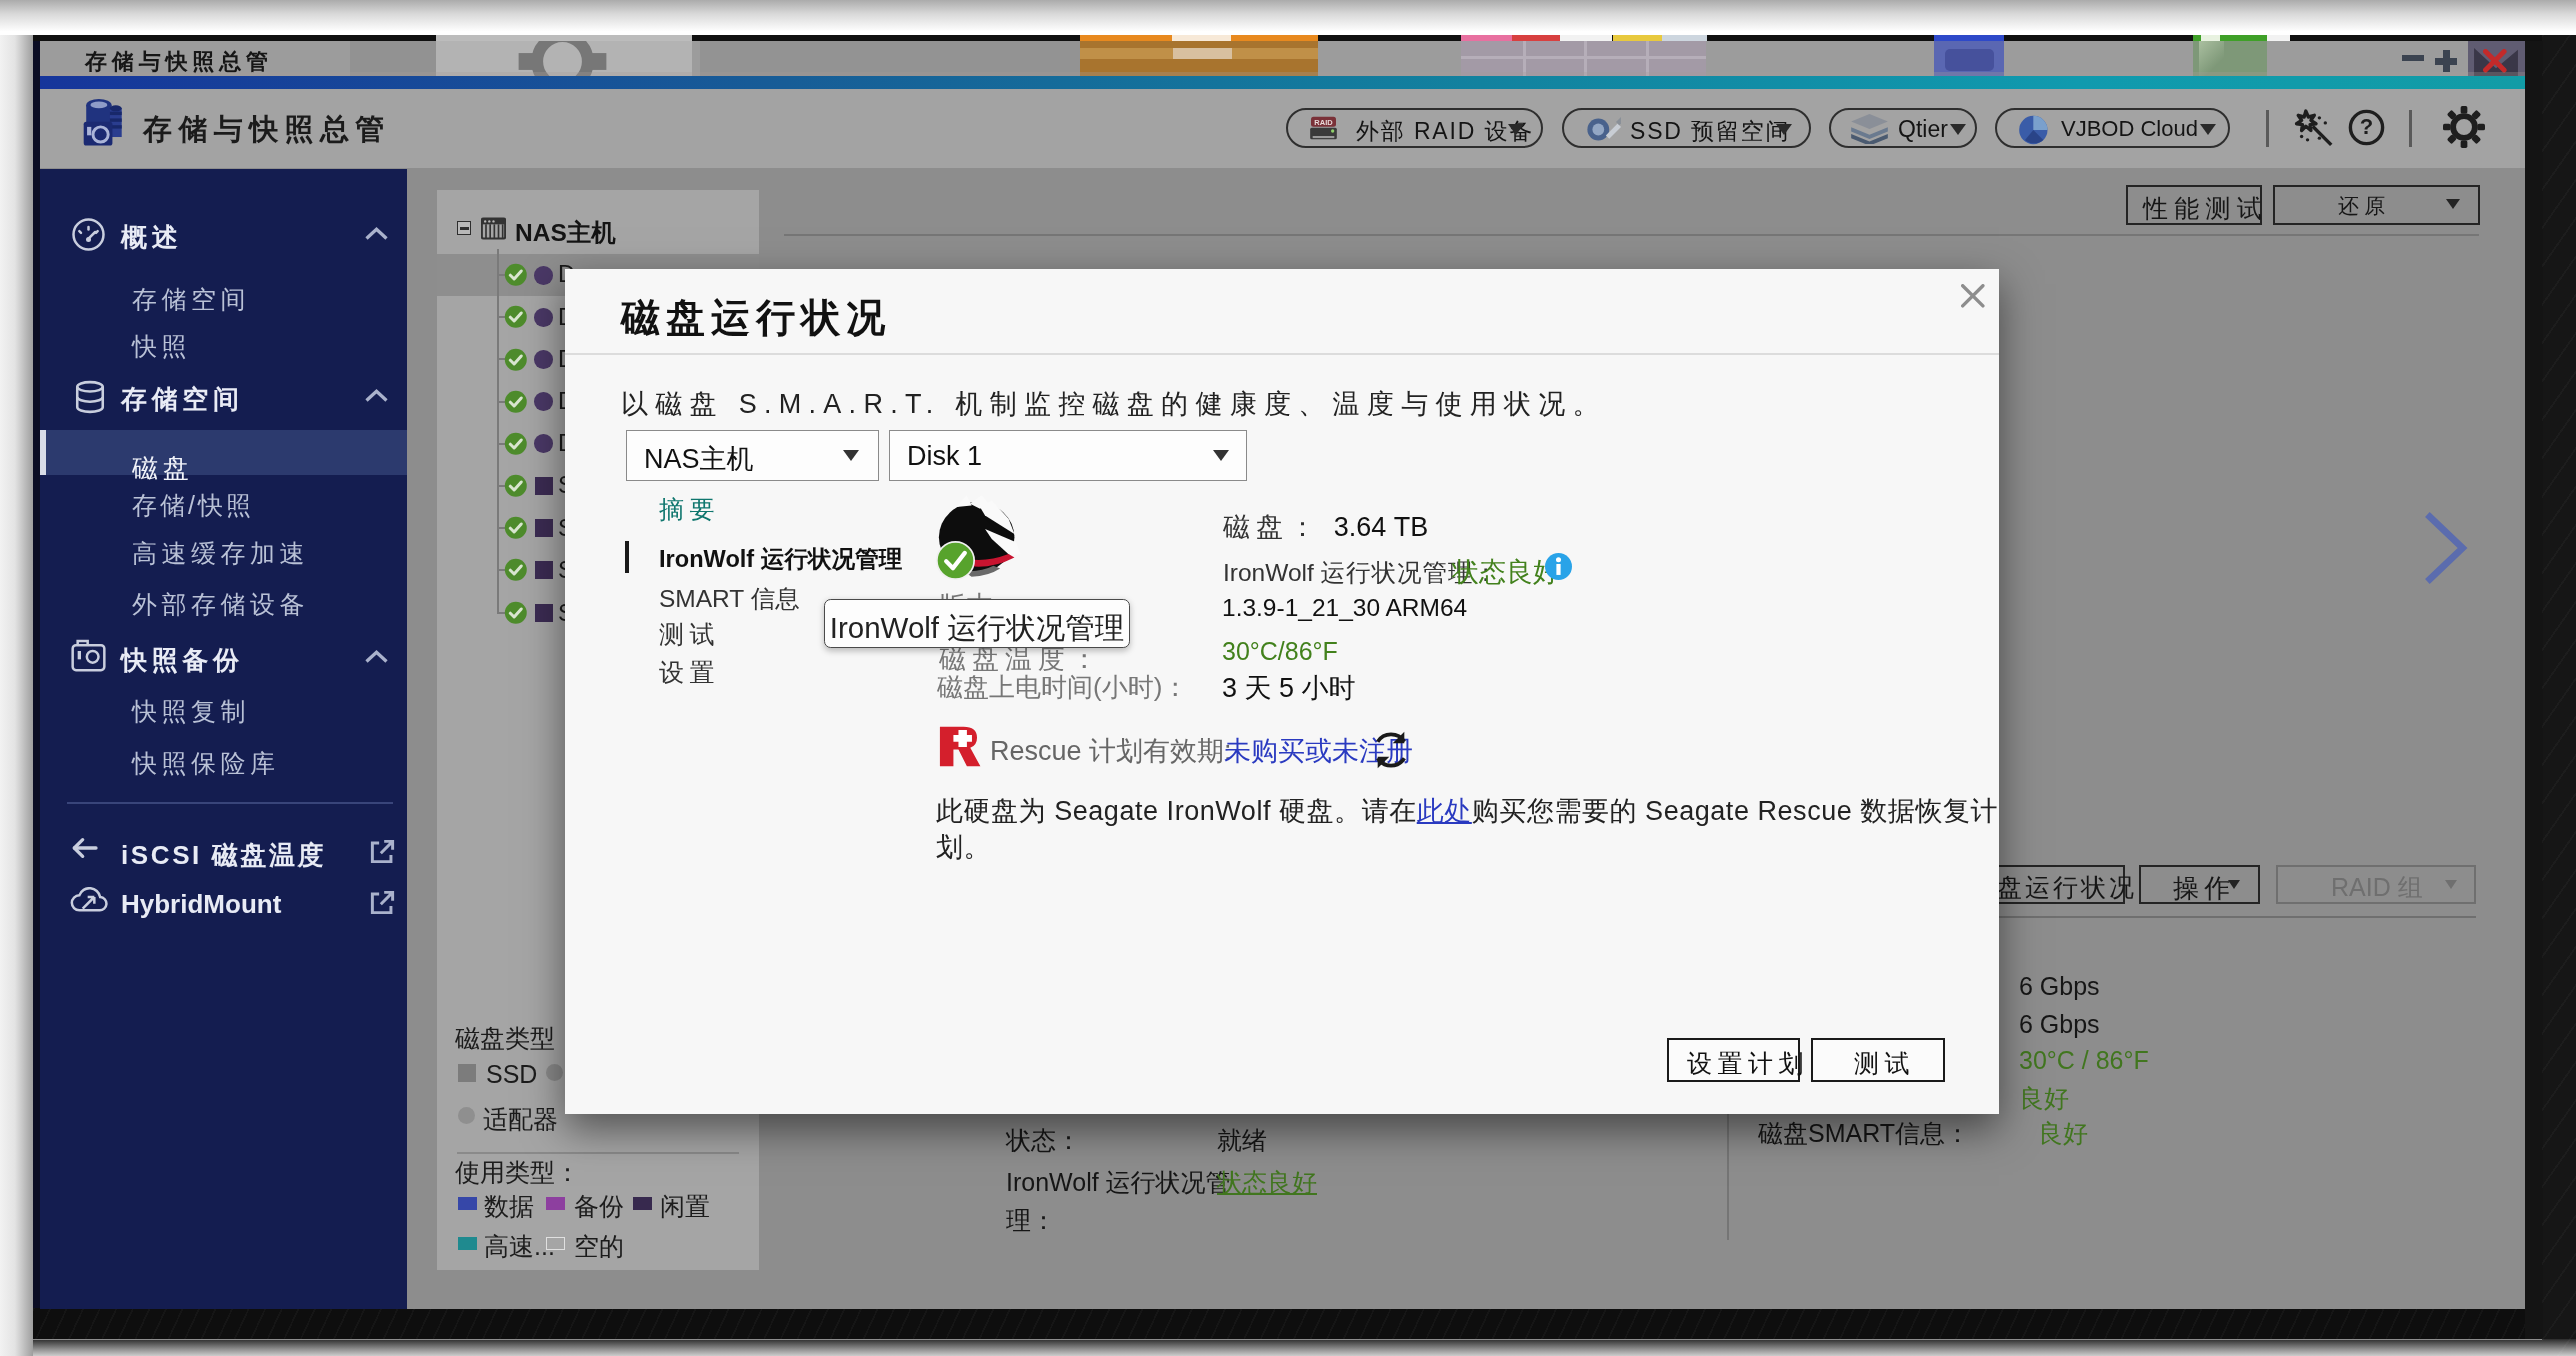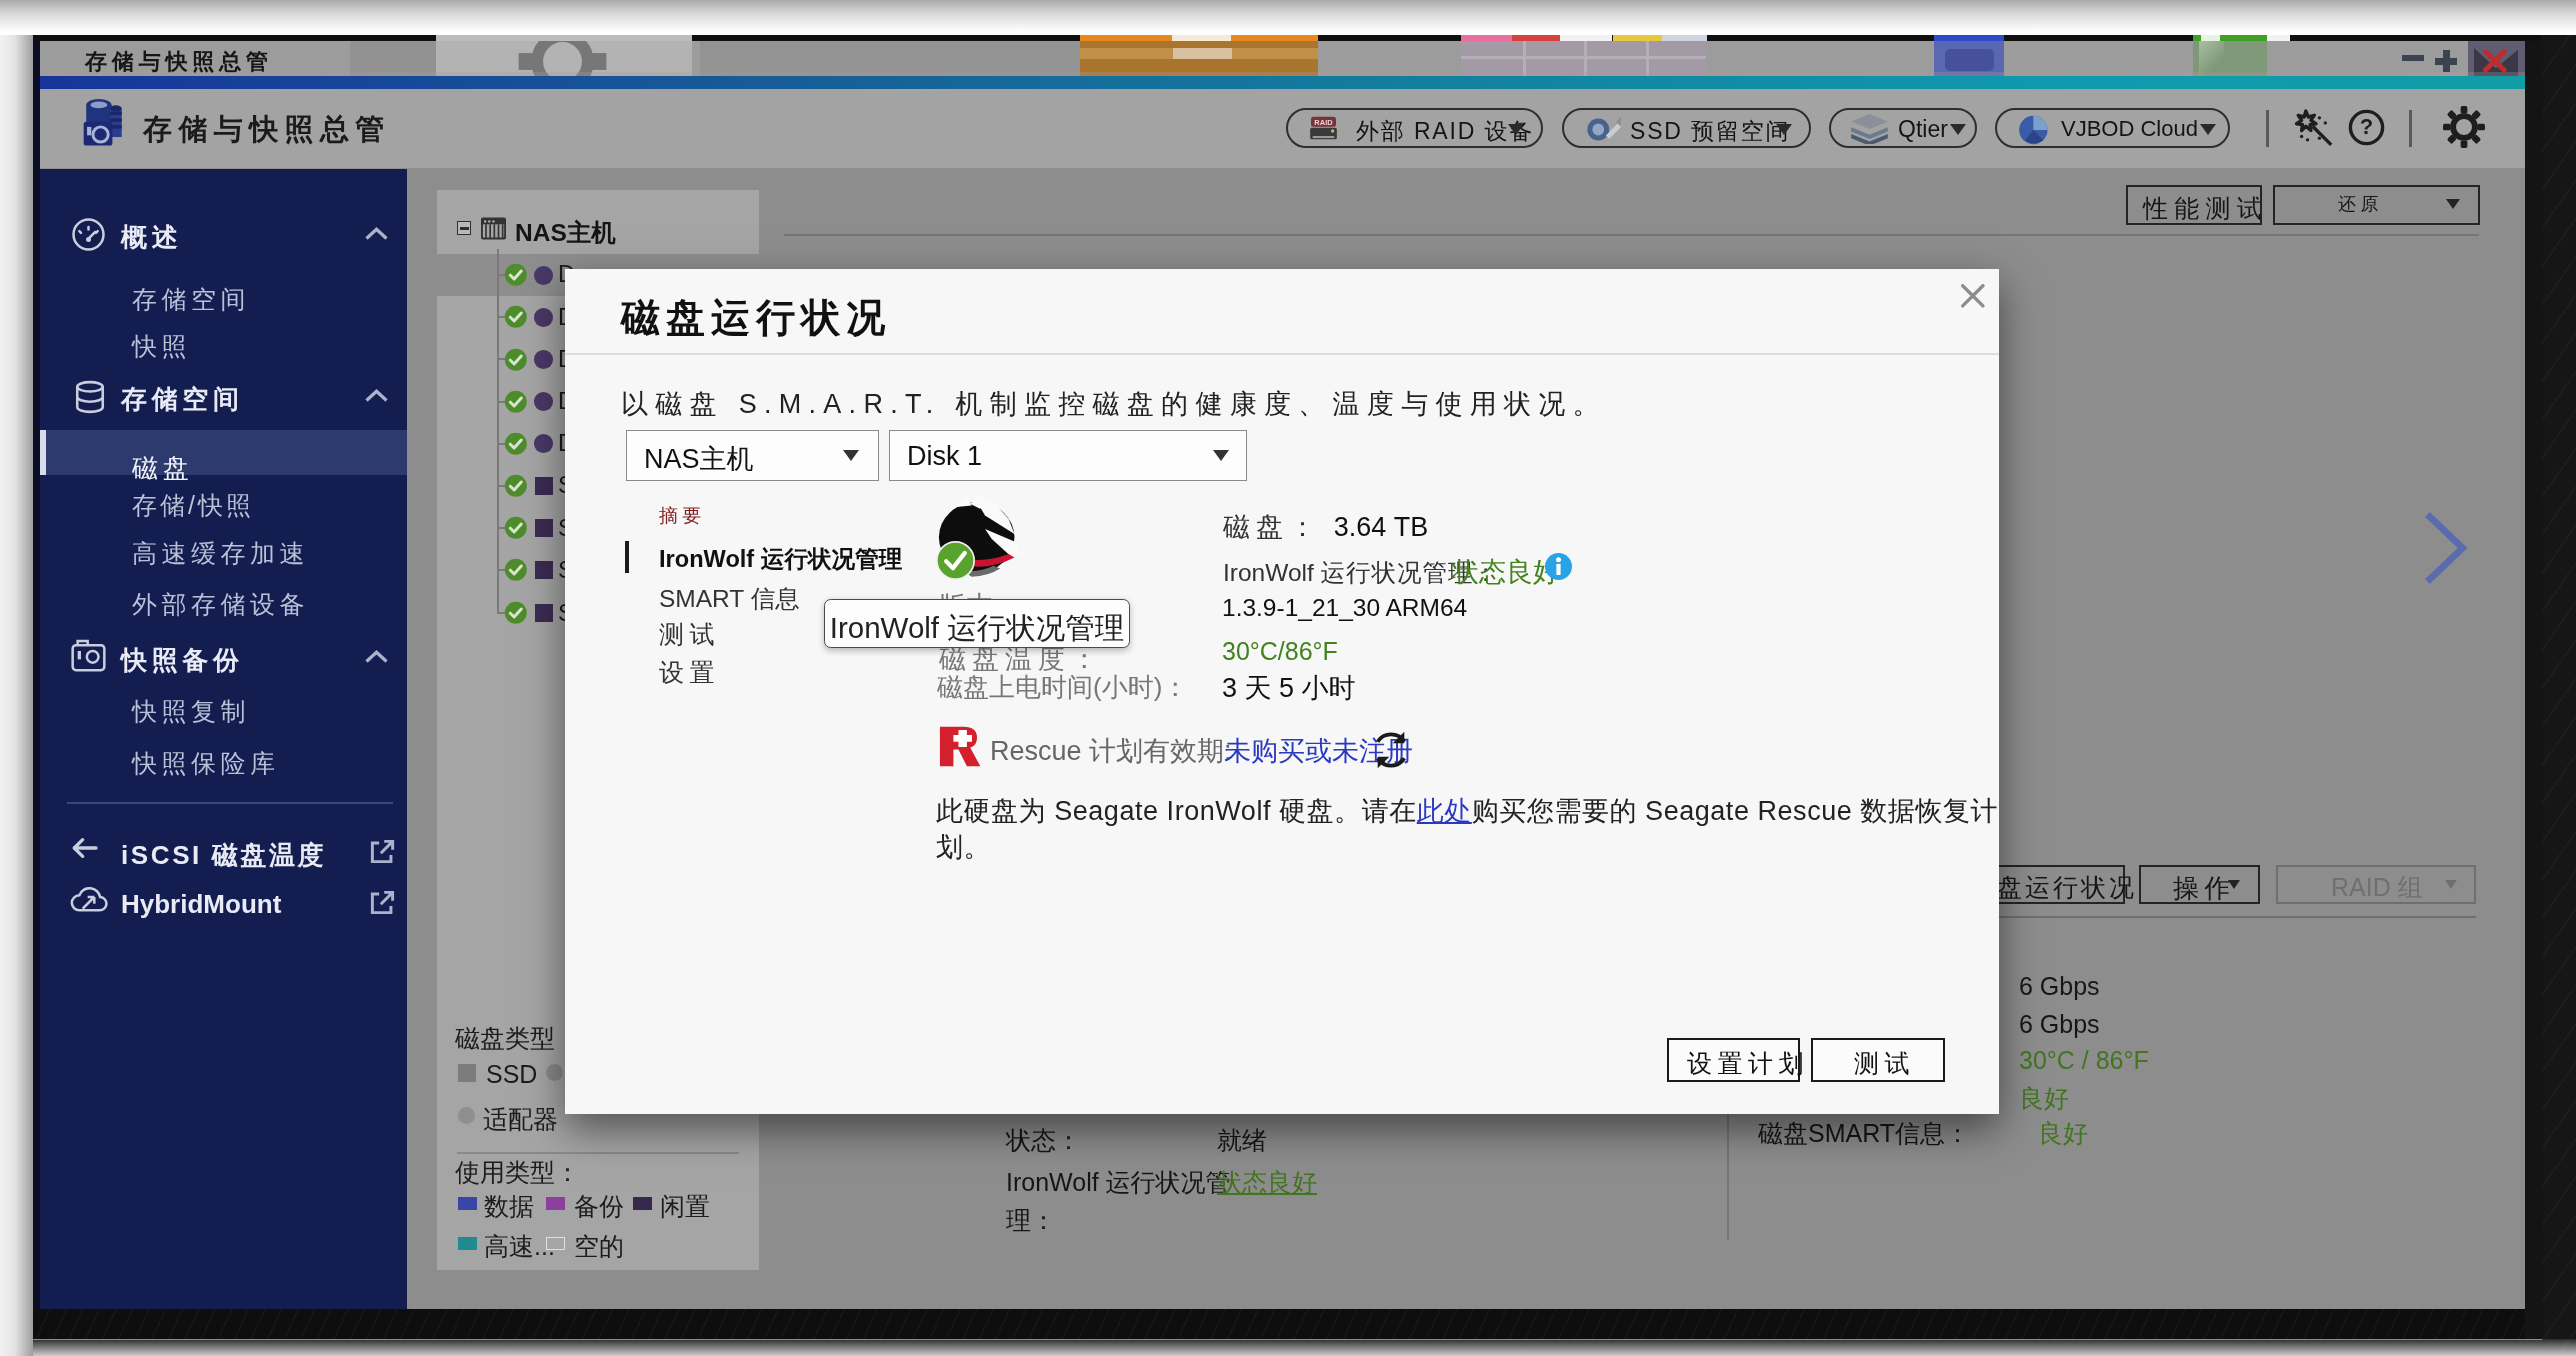--- a/index.html
+++ b/index.html
@@ -356,21 +356,21 @@
 <div class="abs" style="left:660px;top:1190px;font-size:25px;color:#1c1c1c;">闲置</div>
 <div class="abs" style="left:458px;top:1237px;width:18.6px;height:12.7px;background:#1f8a8f;"></div>
 <div class="abs" style="left:484px;top:1230px;font-size:25px;color:#1c1c1c;">高速...</div>
 <div class="abs" style="left:546px;top:1237px;width:18.6px;height:12.7px;border:1.7px solid #e0e0e0;background:transparent;"></div>
 <div class="abs" style="left:574px;top:1230px;font-size:25px;color:#1c1c1c;">空的</div>
 
 <div class="abs" style="left:784px;top:234px;width:1695px;height:1.7px;background:#767676;"></div>
 <div class="abs" style="left:2126px;top:185px;width:136px;height:40px;border:2.5px solid #242424;"></div>
 <div class="abs" style="left:2143px;top:192px;font-size:25px;color:#161616;letter-spacing:0.25em;">性能测试</div>
 <div class="abs" style="left:2273px;top:185px;width:207px;height:40px;border:2.5px solid #242424;"></div>
-<div class="abs" style="left:2338px;top:192px;font-size:18px;color:#161616;letter-spacing:0.25em;">还原</div>
+<div class="abs" style="left:2338px;top:192px;font-size:21px;color:#161616;letter-spacing:0.25em;">还原</div>
 <div class="abs" style="left:2446px;top:199px;width:0;height:0;border-left:7.6px solid transparent;border-right:7.6px solid transparent;border-top:10px solid #242424;"></div>
 
 <svg class="abs" style="left:2419px;top:506px;" width="52" height="84" viewBox="0 0 62 100">
   <path d="M10 10 L52 50 L10 90" fill="none" stroke="#5b6cae" stroke-width="8"></path>
 </svg>
 
 <div class="abs" style="left:1965px;top:865px;width:160px;height:39px;border:2.5px solid #242424;border-left:none;"></div>
 <div class="abs" style="left:1997px;top:871px;font-size:25px;color:#161616;letter-spacing:0.12em;">盘运行状况</div>
 <div class="abs" style="left:2139px;top:865px;width:121px;height:39px;border:2.5px solid #242424;"></div>
 <div class="abs" style="left:2173px;top:871px;font-size:26px;color:#161616;letter-spacing:0.2em;">操作</div>
@@ -404,21 +404,21 @@
 
   <div class="abs" style="left:56px;top:117px;font-size:27px;color:#222;letter-spacing:0.27em;">以磁盘 S.M.A.R.T. 机制监控磁盘的健康度、温度与使用状况。</div>
 
   <div class="abs" style="left:61px;top:161px;width:253px;height:51px;border:1.7px solid #8a8a8a;background:#fdfdfd;"></div>
   <div class="abs" style="left:79px;top:172px;font-size:27px;color:#111;">NAS主机</div>
   <div class="abs" style="left:278px;top:181px;width:0;height:0;border-left:8.4px solid transparent;border-right:8.4px solid transparent;border-top:11.8px solid #333;"></div>
   <div class="abs" style="left:324px;top:161px;width:358px;height:51px;border:1.7px solid #8a8a8a;background:#fdfdfd;"></div>
   <div class="abs" style="left:342px;top:172px;font-size:27px;color:#111;">Disk 1</div>
   <div class="abs" style="left:648px;top:181px;width:0;height:0;border-left:8.4px solid transparent;border-right:8.4px solid transparent;border-top:11.8px solid #333;"></div>
 
-  <div class="abs cj" style="left:94px;top:234px;font-size:19px;color:#7f1d1d;">摘要</div>
+  <div class="abs cj" style="left:94px;top:224px;font-size:25px;color:#0f766e;">摘要</div>
   <div class="abs" style="left:60px;top:272px;width:4.2px;height:32px;background:#1a1a1a;"></div>
   <div class="abs" style="left:94px;top:274px;font-size:23.6px;font-weight:bold;color:#111;">IronWolf 运行状况管理</div>
   <div class="abs" style="left:94px;top:313px;font-size:24.5px;color:#333;">SMART 信息</div>
   <div class="abs cj" style="left:94px;top:349px;font-size:25px;color:#333;">测试</div>
   <div class="abs cj" style="left:94px;top:387px;font-size:25px;color:#333;">设置</div>
 
   <svg class="abs" style="left:368px;top:226px;" width="89" height="88" viewBox="0 0 106 104">
     <ellipse cx="52" cy="50" rx="45" ry="42" fill="#0d0d0d"></ellipse>
     <path d="M28 14 L40 0 L46 12 Z" fill="#fafafa"></path>
     <path d="M44 10 L58 0 L66 10 L56 16 Z" fill="#fafafa"></path>

